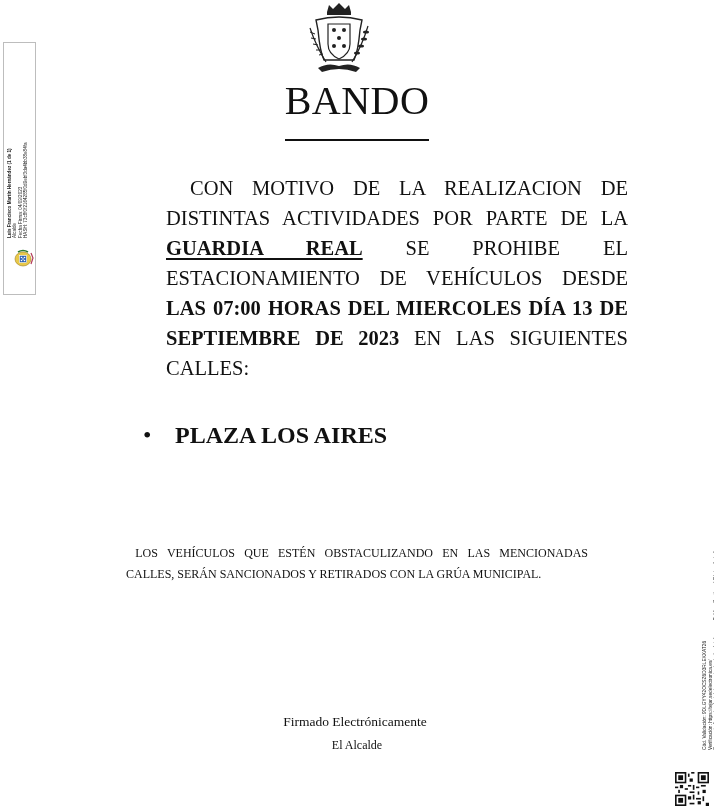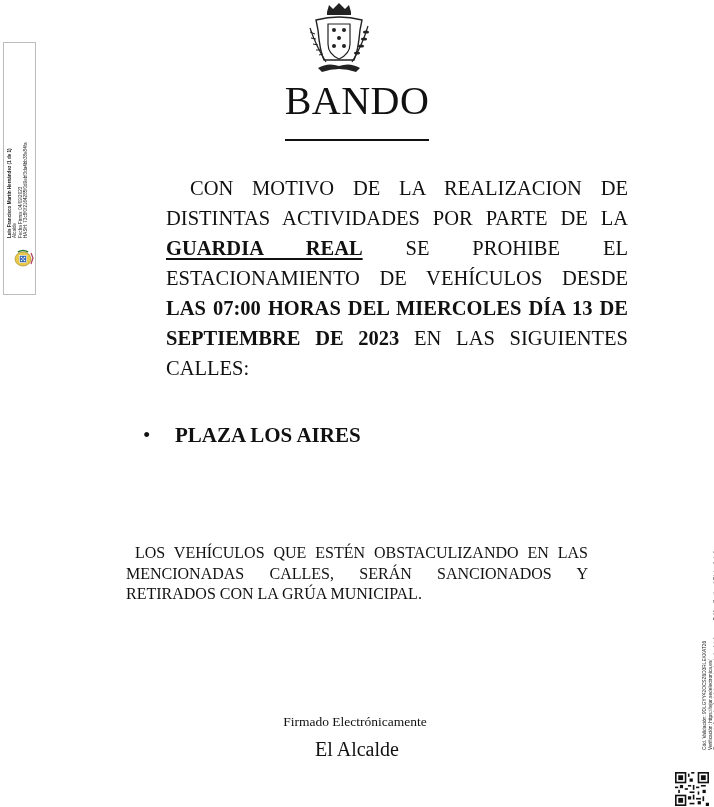--- a/index.html
+++ b/index.html
@@ -28,31 +28,31 @@
              font-size: 40px; line-height: 46px; letter-spacing: 0.5px; }
     .title span { border-bottom: 2px solid #111; padding-bottom: 16px; }
 
     .body { position: absolute; left: 126px; top: 173px; width: 462px;
             font-size: 20.5px; line-height: 30px; text-align: justify; text-align-last: left; margin-left: 40px; }
     .body .indent { display: inline-block; width: 24px; }
     .body b { font-weight: bold; }
     .body u { text-decoration: underline; text-decoration-thickness: 2px; text-underline-offset: 3px; }
 
     .streets { position: absolute; left: 143px; top: 420px; margin: 0; padding: 0; list-style: none;
-               font-size: 21px; line-height: 30px; font-weight: bold; }
+               font-size: 24px; line-height: 30px; font-weight: bold; }
     .streets li { position: relative; padding-left: 32px; }
     .streets li::before { content: "\2022"; position: absolute; left: 0; top: 0; font-weight: normal; }
 
     .warning { position: absolute; left: 126px; top: 543px; width: 462px;
-               font-size: 16px; line-height: 20.5px; text-align: justify; text-align-last: left; }
+               font-size: 12px; line-height: 20.5px; text-align: justify; text-align-last: left; }
     .warning p { margin: 0; }
     .warning .c { text-align: center; text-align-last: center; }
 
     .sign1 { position: absolute; left: 0; width: 710px; top: 714px; text-align: center; font-size: 13.5px; }
-    .sign2 { position: absolute; left: 0; width: 714px; top: 738px; text-align: center; font-size: 20px; }
+    .sign2 { position: absolute; left: 0; width: 714px; top: 738px; text-align: center; font-size: 12px; }
   </style>
 </head>
 <body>
 
 <div class="stamp">
   <div class="stamp-text">
     <div class="name">Luis Francisco Martín Hernández (1 de 1)</div>
     <div>Alcalde</div>
     <div>Fecha Firma: 04/09/2023</div>
     <div>HASH: 73c8f0f2164285f0d9ebf3da4bb38e84fa</div>

